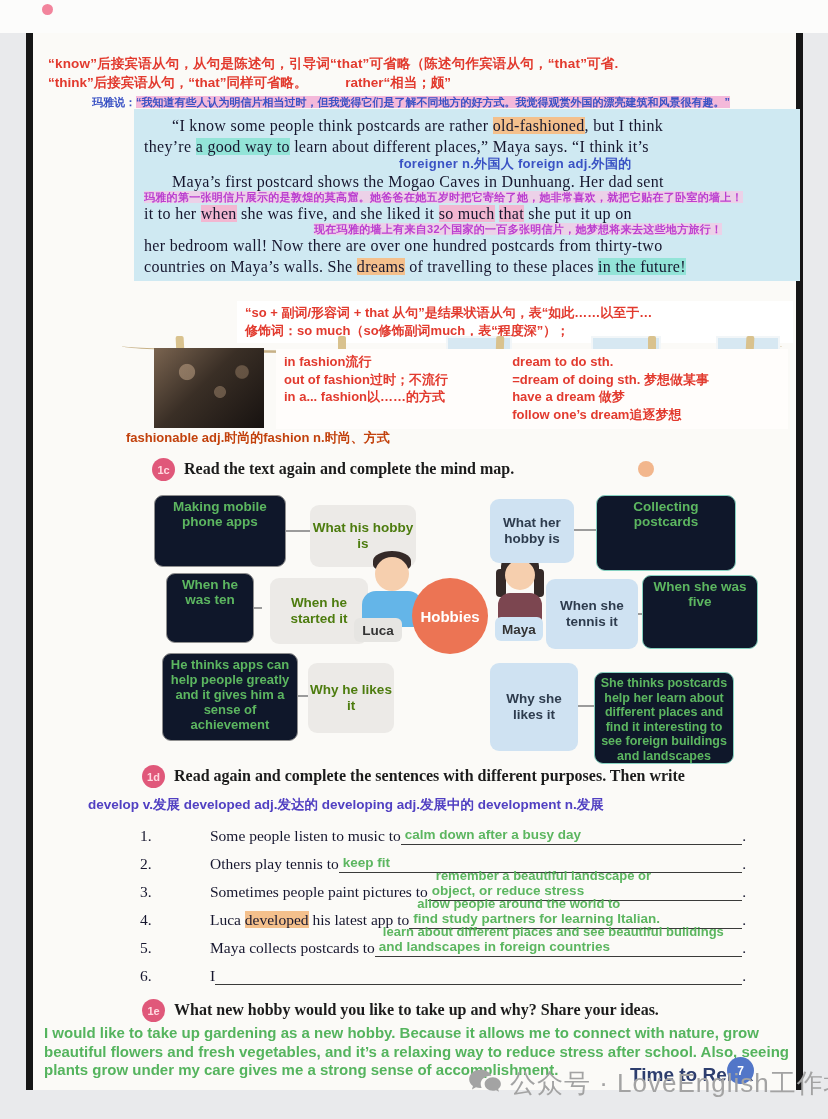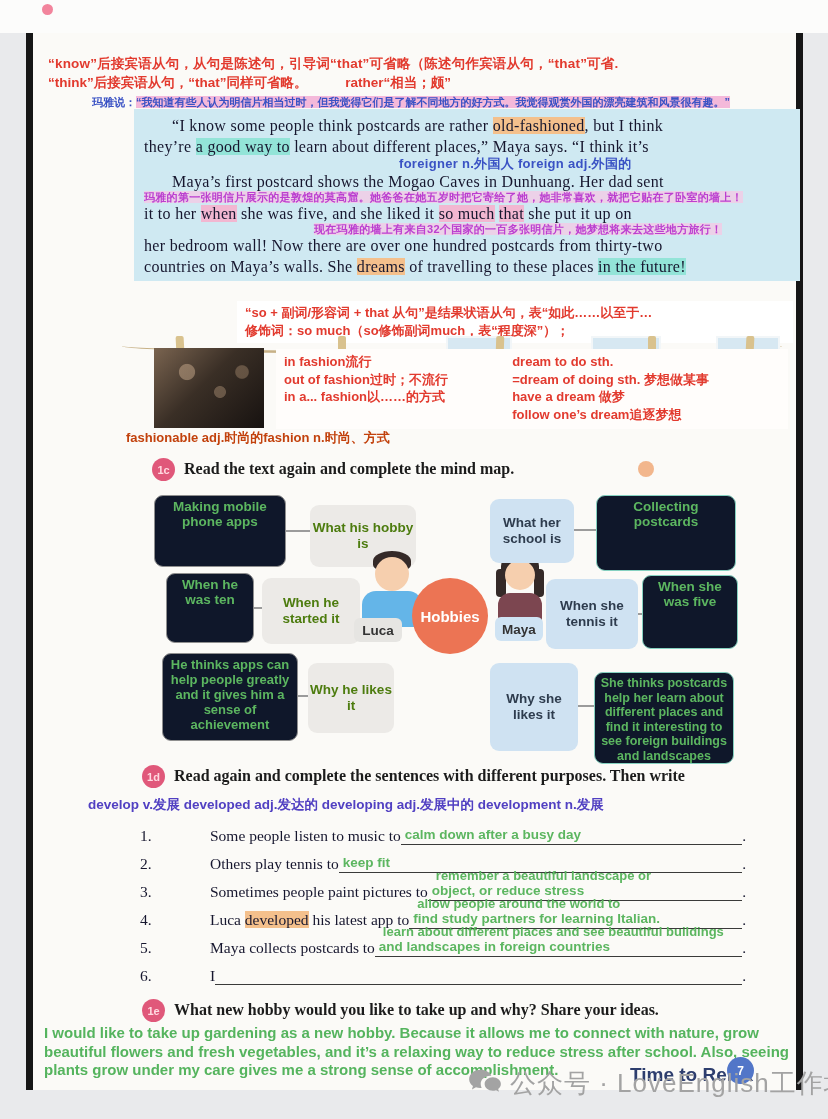--- a/index.html
+++ b/index.html
@@ -151,21 +151,21 @@
     </div>
     <div class="fashionable-line">fashionable adj.时尚的fashion n.时尚、方式</div>
 
     <div class="sec-badge" style="left:126px; top:425px;">1c</div>
     <div class="sec-title" style="left:158px; top:427px;">Read the text again and complete the mind map.</div>
     <div class="peach-dot"></div>
 
     <div class="mm-box mm-answer" style="left:128px; top:462px; width:132px; height:72px;">Making mobile phone apps</div>
     <div class="mm-box mm-label gray" style="left:284px; top:472px; width:106px; height:62px;">What his hobby is</div>
     <div class="mm-box mm-answer" style="left:140px; top:540px; width:88px; height:70px;">When he was ten</div>
-    <div class="mm-box mm-label gray" style="left:236px; top:545px; width:98px; height:66px;">When he started it</div>
+    <div class="mm-box mm-label gray" style="left:244px; top:545px; width:98px; height:66px;">When he started it</div>
     <div class="mm-box mm-answer" style="left:136px; top:620px; width:136px; height:88px; font-size:13px;">He thinks apps can help people greatly and it gives him a sense of achievement</div>
     <div class="mm-box mm-label gray" style="left:282px; top:630px; width:86px; height:70px;">Why he likes it</div>
 
     <div class="conn" style="left:260px; top:497px; width:24px;"></div>
     <div class="conn" style="left:228px; top:574px; width:8px;"></div>
     <div class="conn" style="left:272px; top:662px; width:10px;"></div>
     <div class="conn" style="left:548px; top:496px; width:22px;"></div>
     <div class="conn" style="left:612px; top:580px; width:6px;"></div>
     <div class="conn" style="left:552px; top:672px; width:16px;"></div>
 
@@ -180,24 +180,24 @@
 
     <div class="avatar" style="left:464px; top:520px; width:60px; height:86px;">
       <div class="hair" style="left:11px; top:0; width:38px; height:26px; border-radius:50% 50% 35% 35%;"></div>
       <div class="hair" style="left:6px; top:16px; width:10px; height:28px; border-radius:4px;"></div>
       <div class="hair" style="left:44px; top:16px; width:10px; height:28px; border-radius:4px;"></div>
       <div class="head" style="left:15px; top:7px; width:30px; height:30px;"></div>
       <div class="body" style="left:8px; top:40px; width:44px; height:34px; background:#7c4650; border-radius:12px 12px 4px 4px;"></div>
     </div>
     <div class="avatar-name" style="left:469px; top:584px; width:48px; height:24px; background:#cfe3f3;">Maya</div>
 
-    <div class="mm-box mm-label blue" style="left:464px; top:466px; width:84px; height:64px;">What her school is</div>
+    <div class="mm-box mm-label blue" style="left:464px; top:466px; width:84px; height:64px;">What her hobby is</div>
     <div class="mm-box mm-answer teal" style="left:570px; top:462px; width:140px; height:76px;">Collecting postcards</div>
     <div class="mm-box mm-label blue" style="left:520px; top:546px; width:92px; height:70px;">When she tennis it</div>
-    <div class="mm-box mm-answer teal" style="left:616px; top:542px; width:96px; height:74px;">When she was five</div>
+    <div class="mm-box mm-answer teal" style="left:616px; top:542px; width:116px; height:74px;">When she was five</div>
     <div class="mm-box mm-label blue" style="left:464px; top:630px; width:88px; height:88px;">Why she likes it</div>
     <div class="mm-box mm-answer teal" style="left:568px; top:622px; width:140px; height:92px; font-size:12.5px; line-height:14.5px;margin-top:17px;">She thinks postcards help her learn about different places and find it interesting to see foreign buildings and landscapes</div>
 
     <div class="sec-badge" style="left:116px; top:732px;">1d</div>
     <div class="sec-title" style="left:148px; top:734px;">Read again and complete the sentences with different purposes. Then write</div>
     <div class="develop-note">develop v.发展 developed adj.发达的 developing adj.发展中的 development n.发展</div>
 
     <div class="sentences">
       <div class="sent">
         <span class="num">1.</span>

